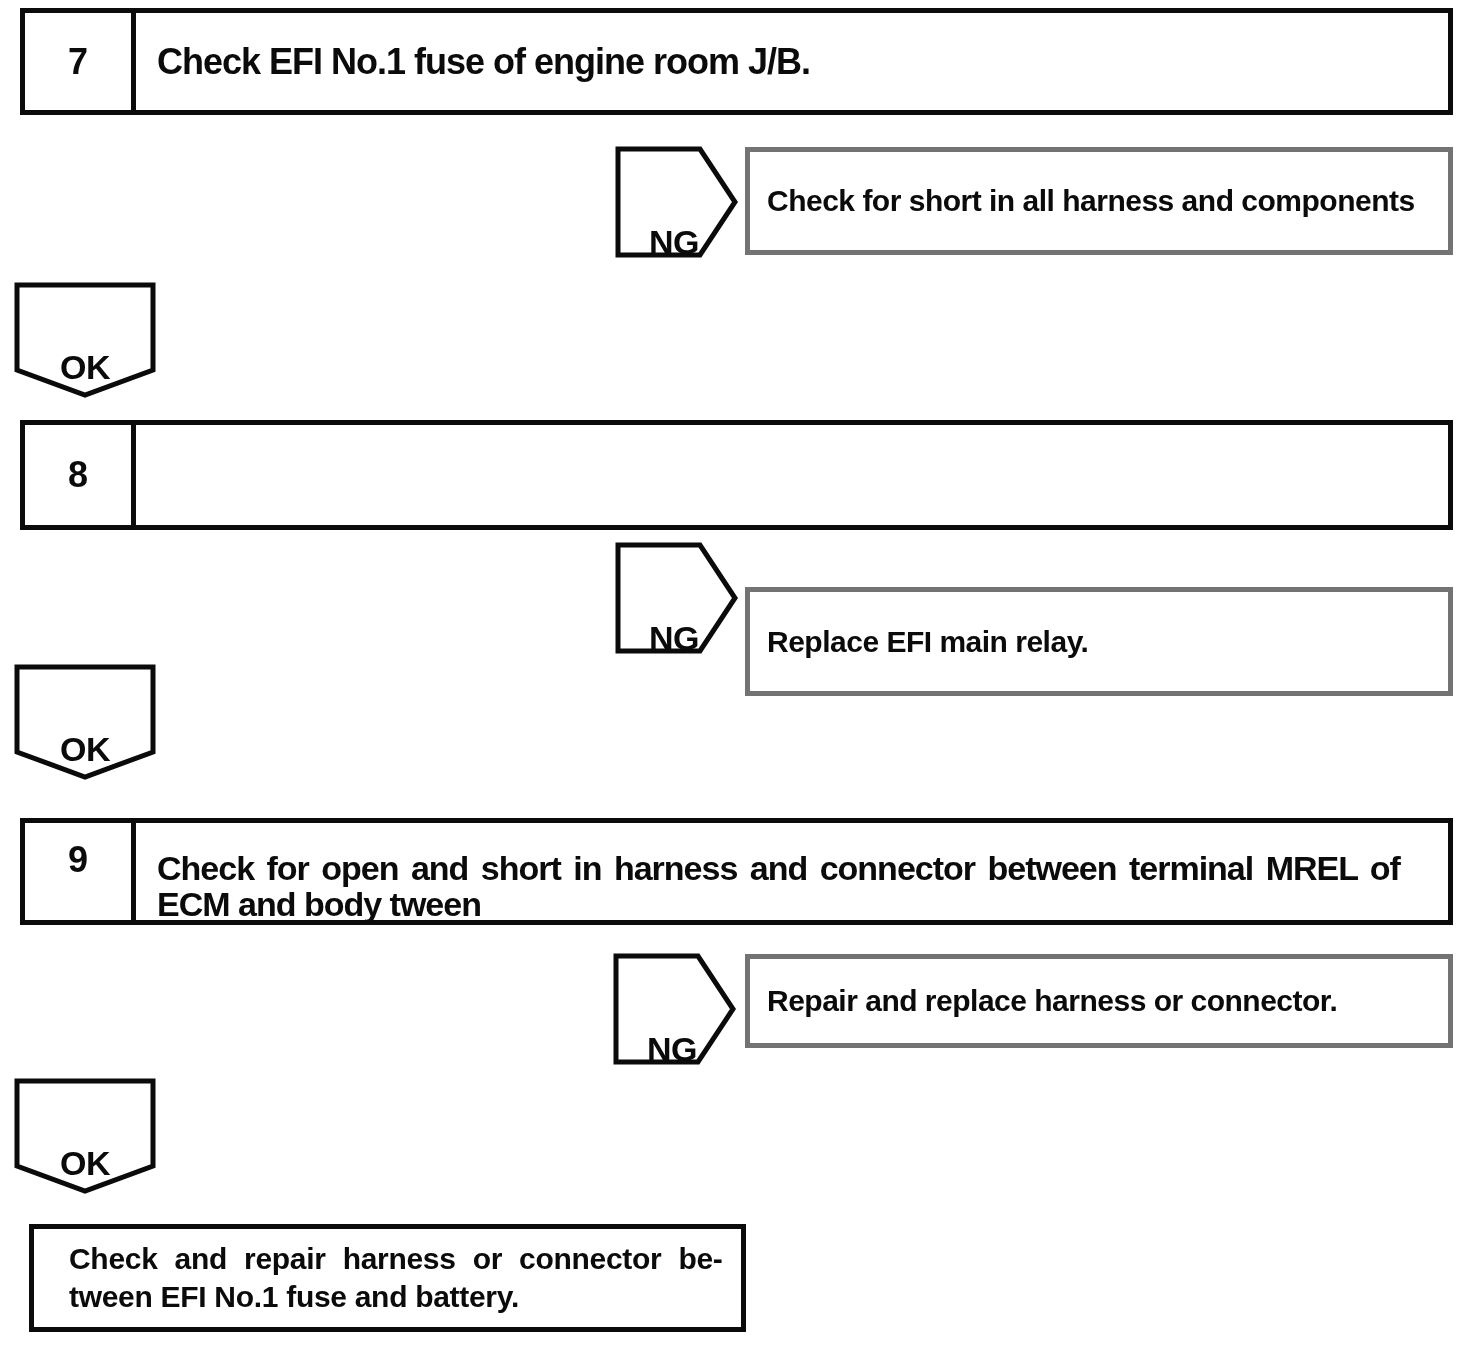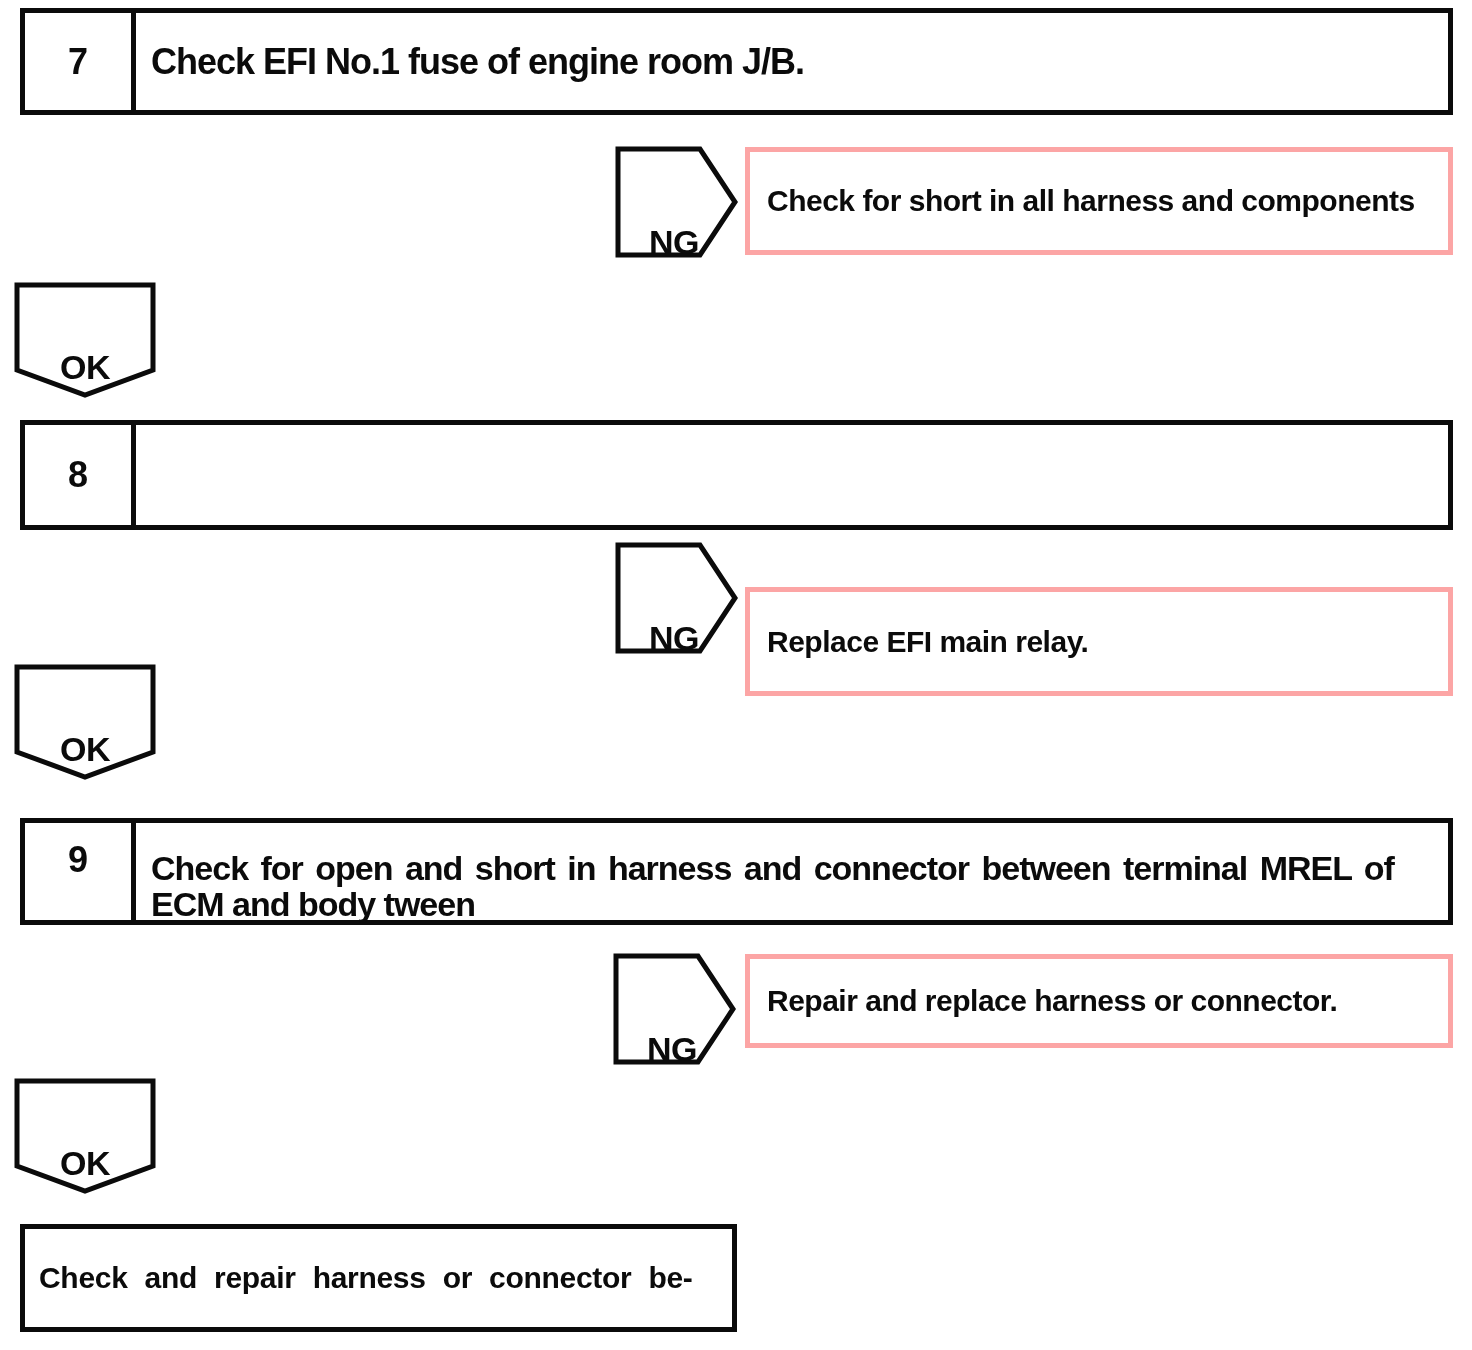--- a/index.html
+++ b/index.html
@@ -32,21 +32,21 @@
     display: flex;
     align-items: center;
     justify-content: center;
     font-size: 36px;
   }
   .step-title {
     flex: 1;
     display: flex;
     flex-direction: column;
     justify-content: center;
-    padding-left: 15px;
+    padding-left: 21px;
     padding-right: 16px;
     font-size: 36px;
     letter-spacing: -1px;
     line-height: 1.0;
     white-space: nowrap;
     border-radius: 30px;
   }
   .step-box.two-line .step-title {
     font-size: 34px;
     line-height: 36px;
@@ -67,44 +67,44 @@
     justify-content: center;
     font-size: 34px;
     letter-spacing: -0.5px;
     margin-top: 40px;
   }
   .ng-box {
     position: absolute;
     left: 745px;
     width: 708px;
     background: #fff;
-    border: 5px solid #fca5a5;
+    border: 5px solid #737373;
     display: flex;
     flex-direction: column;
     justify-content: center;
     padding-left: 17px;
     font-size: 30px;
     letter-spacing: -0.5px;
     line-height: 34px;
     white-space: nowrap;
   }
 
   
   .final-box {
     position: absolute;
-    left: 20px;
+    left: 29px;
     top: 1224px;
     width: 717px;
     height: 108px;
     background: #fff;
     border: 5px solid #0b0b0b;
     display: flex;
     flex-direction: column;
     justify-content: center;
-    padding-left: 14px;
+    padding-left: 35px;
     font-size: 30px;
     letter-spacing: -0.3px;
     line-height: 38px;
     white-space: nowrap;
   }
   .final-box .justified { word-spacing: 9px; }
 </style>
 </head>
 <body>
 
@@ -163,15 +163,16 @@
     <span>Repair and replace harness or connector.</span>
   </div>
 
   <svg class="ok-shape" style="left:14px; top:1078px;" width="142" height="116" viewBox="0 0 142 116">
     <polygon points="3,3 139,3 139,88 71,113 3,88" fill="#ffffff" stroke="#0b0b0b" stroke-width="5"></polygon>
   </svg>
   <div class="shape-label" style="left:14px; top:1078px; width:142px; height:90px;">OK</div>
 
   <div class="final-box">
     <span class="justified">Check and repair harness or connector be-</span>
+    <span>tween EFI No.1 fuse and battery.</span>
   </div>
 
 </div>
 
 </body></html>

